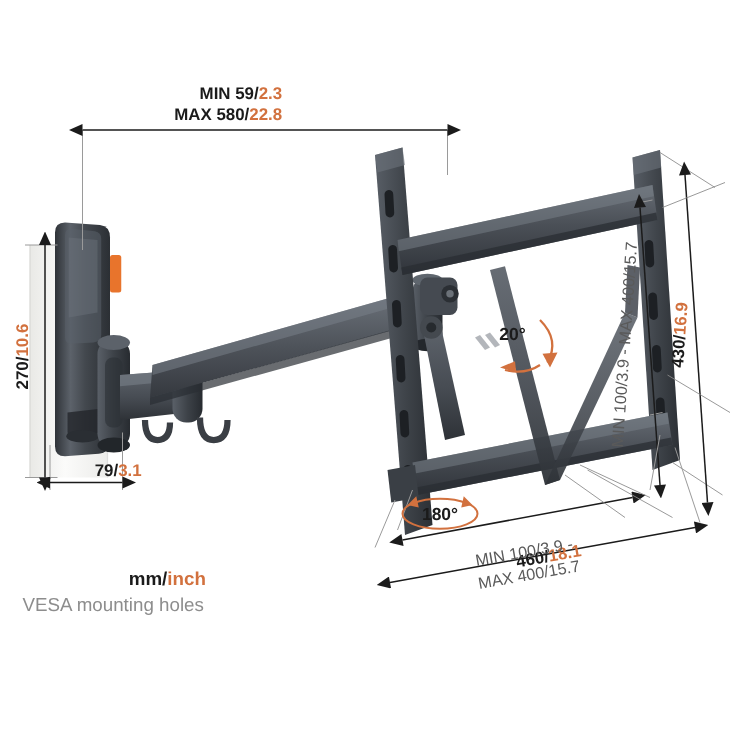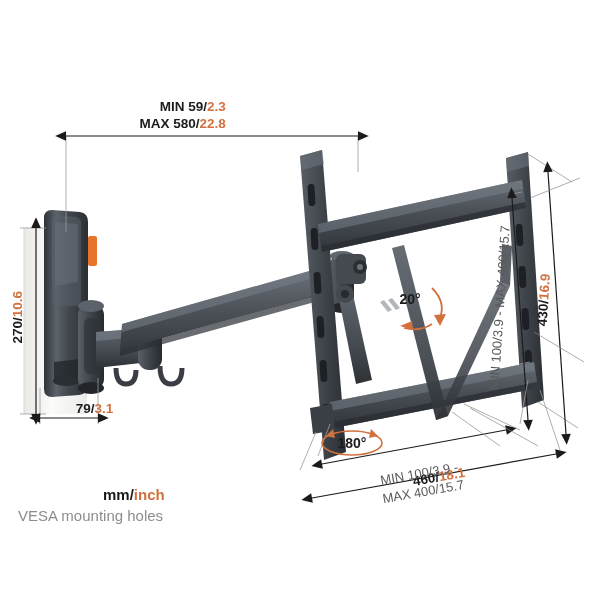--- a/index.html
+++ b/index.html
@@ -1,21 +1,21 @@
 <!DOCTYPE html>
 <html><head>
 <meta charset="utf-8">
 <style>
   html,body{margin:0;padding:0;}
   body{
     width:600px;height:600px;background:#ffffff;
     font-family:"Liberation Sans", sans-serif;
     overflow:hidden;position:relative;
   }
-  #stage{position:absolute;inset:0;width:600px;height:424px;margin-top:32px;}
+  #stage{position:absolute;inset:0;width:600px;height:424px;}
   svg.layer{position:absolute;left:0;top:0;width:600px;height:600px;}
   .dimtext{
     font-family:"Liberation Sans", sans-serif;
     font-size:13.5px;font-weight:700;fill:#1b1b1b;
     white-space:pre;
   }
   .dimtext .inch{fill:#d2713e;}
   .mmlabel{
     font-family:"Liberation Sans", sans-serif;
     font-size:15px;font-weight:700;fill:#1b1b1b;

